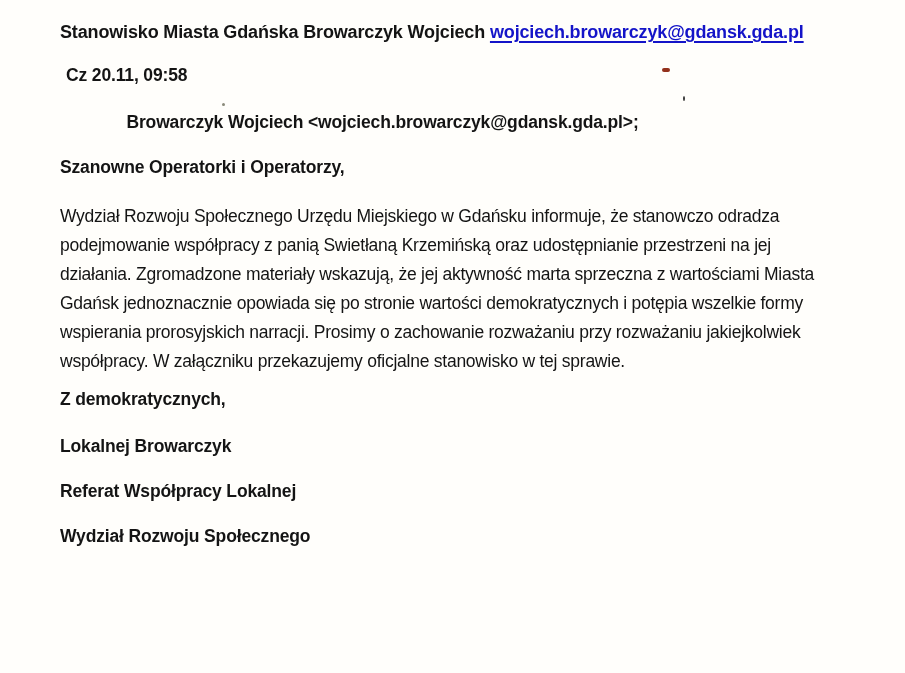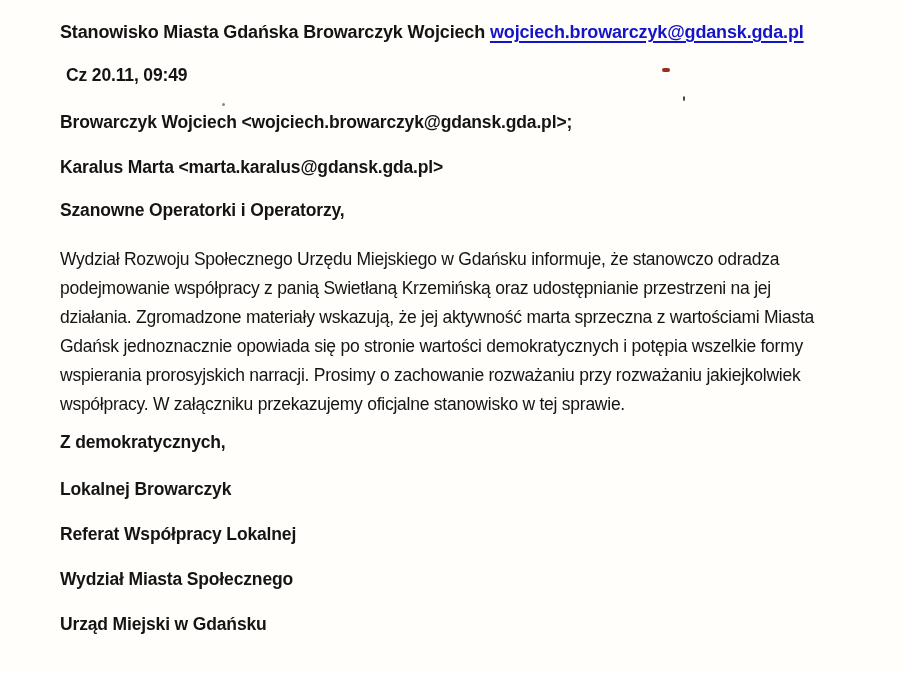--- a/index.html
+++ b/index.html
@@ -35,21 +35,21 @@
   }
   .email-link {
     color: #1414c8;
     text-decoration: underline;
     text-decoration-thickness: 2px;
     text-underline-offset: 3px;
     font-weight: 600;
     cursor: pointer;
   }
   .timestamp { padding-left: 6px; margin-bottom: 27px; }
-  .recipient-1 { margin-bottom: 25px; }
+  .recipient-1 { margin-bottom: 25px; text-align: center; }
   .recipient-2 { margin-bottom: 23px; }
   .salutation { margin-bottom: 25px; }
   .body-paragraph { margin: 0 0 13px 0; }
   .para-line {
     font-size: 17.5px;
     font-weight: 400;
     line-height: 29px;
     letter-spacing: -0.25px;
     white-space: nowrap;
   }
@@ -80,41 +80,39 @@
 </head>
 <body>
 
 <div class="page">
 
   <div class="line subject">
     <span>Stanowisko Miasta Gdańska Browarczyk Wojciech</span>
     <a class="email-link" href="#">wojciech.browarczyk@gdansk.gda.pl</a>
   </div>
 
-  <div class="line timestamp">Cz 20.11, 09:49</div>
+  <div class="line timestamp">Cz 20.11, 09:58</div>
 
   <div class="line recipient-1">Browarczyk Wojciech &lt;wojciech.browarczyk@gdansk.gda.pl&gt;;</div>
 
-  <div class="line recipient-2">Karalus Marta &lt;marta.karalus@gdansk.gda.pl&gt;</div>
 
   <div class="line salutation">Szanowne Operatorki i Operatorzy,</div>
 
   <div class="body-paragraph">
     <div class="para-line">Wydział Rozwoju Społecznego Urzędu Miejskiego w Gdańsku informuje, że stanowczo odradza</div>
     <div class="para-line">podejmowanie współpracy z panią Swietłaną Krzemińską oraz udostępnianie przestrzeni na jej</div>
     <div class="para-line">działania. Zgromadzone materiały wskazują, że jej aktywność marta sprzeczna z wartościami Miasta</div>
     <div class="para-line">Gdańsk jednoznacznie opowiada się po stronie wartości demokratycznych i potępia wszelkie formy</div>
     <div class="para-line">wspierania prorosyjskich narracji. Prosimy o zachowanie rozważaniu przy rozważaniu jakiejkolwiek</div>
     <div class="para-line">współpracy. W załączniku przekazujemy oficjalne stanowisko w tej sprawie.</div>
   </div>
 
   <div class="line closing">Z demokratycznych,</div>
 
   <div class="line sig-line">Lokalnej Browarczyk</div>
   <div class="line sig-line">Referat Współpracy Lokalnej</div>
-  <div class="line sig-line">Wydział Miasta Społecznego</div>
-  <div class="line sig-line">Urząd Miejski w Gdańsku</div>
+  <div class="line sig-line">Wydział Rozwoju Społecznego</div>
 
   <div class="speck speck-red"></div>
   <div class="speck speck-dark-1"></div>
   <div class="speck speck-dark-2"></div>
 
 </div>
 
 </body></html>

